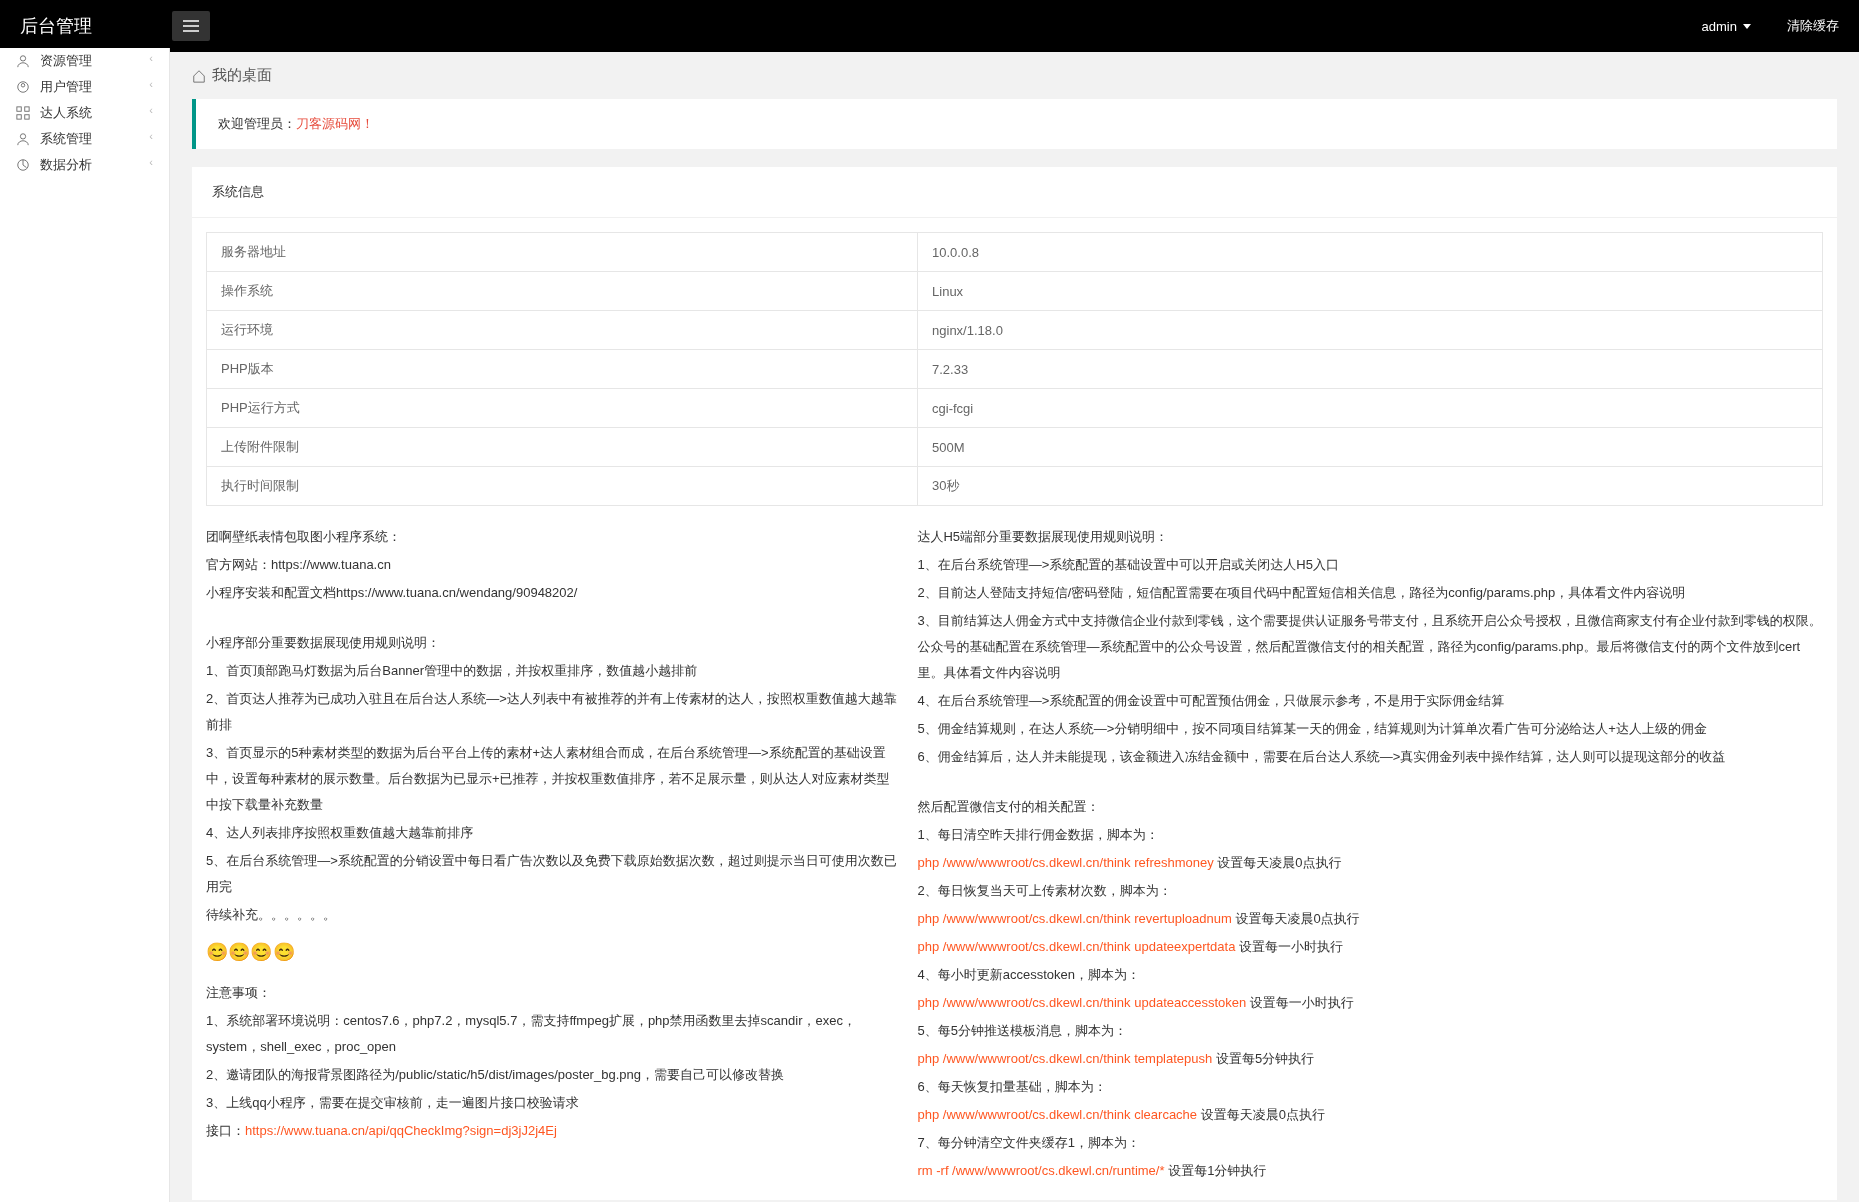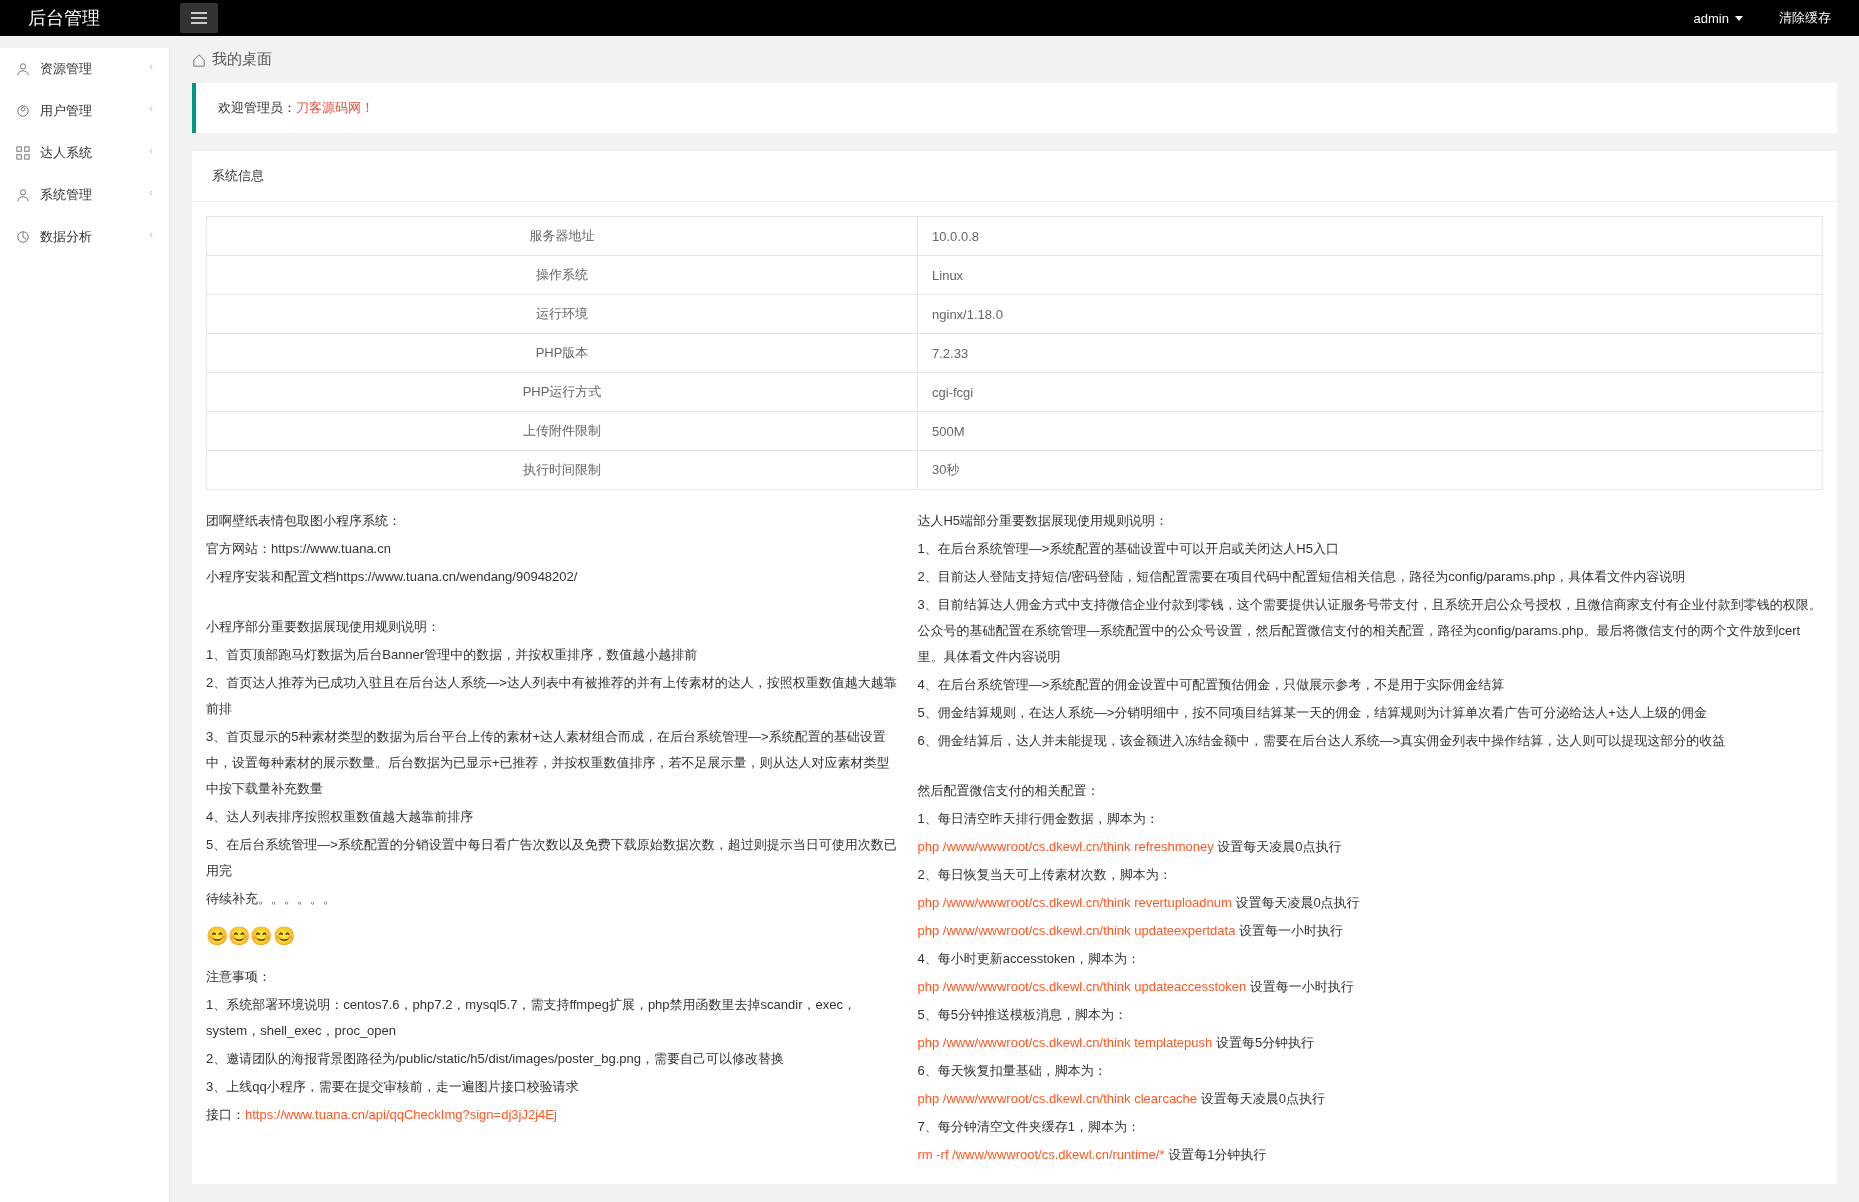--- a/index.html
+++ b/index.html
@@ -1,40 +1,40 @@
 <!DOCTYPE html>
 <html><head>
 <meta charset="utf-8">
 <style>
 * { margin: 0; padding: 0; box-sizing: border-box; }
 body { font-family: "Microsoft YaHei", Arial, sans-serif; font-size: 13px; background: #f2f2f2; color: #333; }
-.header { background: #000; color: #fff; height: 36px; display: flex; align-items: center; padding: 0 28px; justify-content: space-between; }
+.header { background: #000; color: #fff; height: 52px; display: flex; align-items: center; padding: 0 20px; justify-content: space-between; }
 .header-left { display: flex; align-items: center; gap: 80px; }
 .brand { font-size: 18px; font-weight: 500; }
 .toggle-btn { background: #333; border: none; color: #ccc; width: 38px; height: 30px; cursor: pointer; display: flex; align-items: center; justify-content: center; border-radius: 2px; }
 .header-right { display: flex; align-items: center; gap: 36px; }
 .user-dd { color: #fff; cursor: pointer; display: flex; align-items: center; gap: 6px; }
 .caret { width: 0; height: 0; border-left: 4px solid transparent; border-right: 4px solid transparent; border-top: 5px solid #fff; }
 .clear-cache { color: #fff; cursor: pointer; }
 .sidebar { position: fixed; top: 48px; left: 0; width: 170px; bottom: 0; background: #fff; border-right: 1px solid #e6e6e6; }
-.side-item { display: flex; align-items: flex-start; justify-content: space-between; padding: 12px 16px; cursor: pointer; color: #333; }
+.side-item { display: flex; align-items: flex-start; justify-content: space-between; padding: 4px 16px; cursor: pointer; color: #333; }
 .side-left { display: flex; align-items: center; gap: 10px; }
 .side-icon { width: 14px; height: 14px; display: inline-block; }
 .chev { color: #bbb; font-size: 11px; }
 .main { margin-left: 170px; padding: 0; }
 .breadcrumb { padding: 14px 22px; background: #f2f2f2; display: flex; align-items: center; gap: 6px; color: #555; font-size: 15px; }
 .content-area { padding: 0 22px 22px; }
 .welcome-card { background: #fff; border-left: 4px solid #009688; padding: 16px 22px; margin-bottom: 18px; color: #333; }
 .welcome-card .red { color: #e74c3c; text-align: right; }
 .info-card { background: #fff; }
 .card-title { padding: 16px 20px; border-bottom: 1px solid #f0f0f0; color: #333; }
 .card-body { padding: 14px; }
 table.info { width: 100%; border-collapse: collapse; }
 table.info td { border: 1px solid #e6e6e6; padding: 10px 14px; color: #666; }
-table.info td:first-child { width: 44%; text-align: center; }
+table.info td:first-child { width: 44%; }
 .two-col { display: flex; gap: 0; margin-top: 18px; }
 .col-left { flex: 0 0 44%; padding-right: 18px; color: #333; line-height: 2; }
 .col-right { flex: 1; color: #333; line-height: 2; }
 .emojis { font-size: 18px; margin: 6px 0; }
 .red-link { color: #ff5722; }
 .para { margin-bottom: 2px; }
 .sec-gap { margin-top: 24px; }
 .sec-gap-sm { margin-top: 10px; }
 </style>
 </head>

